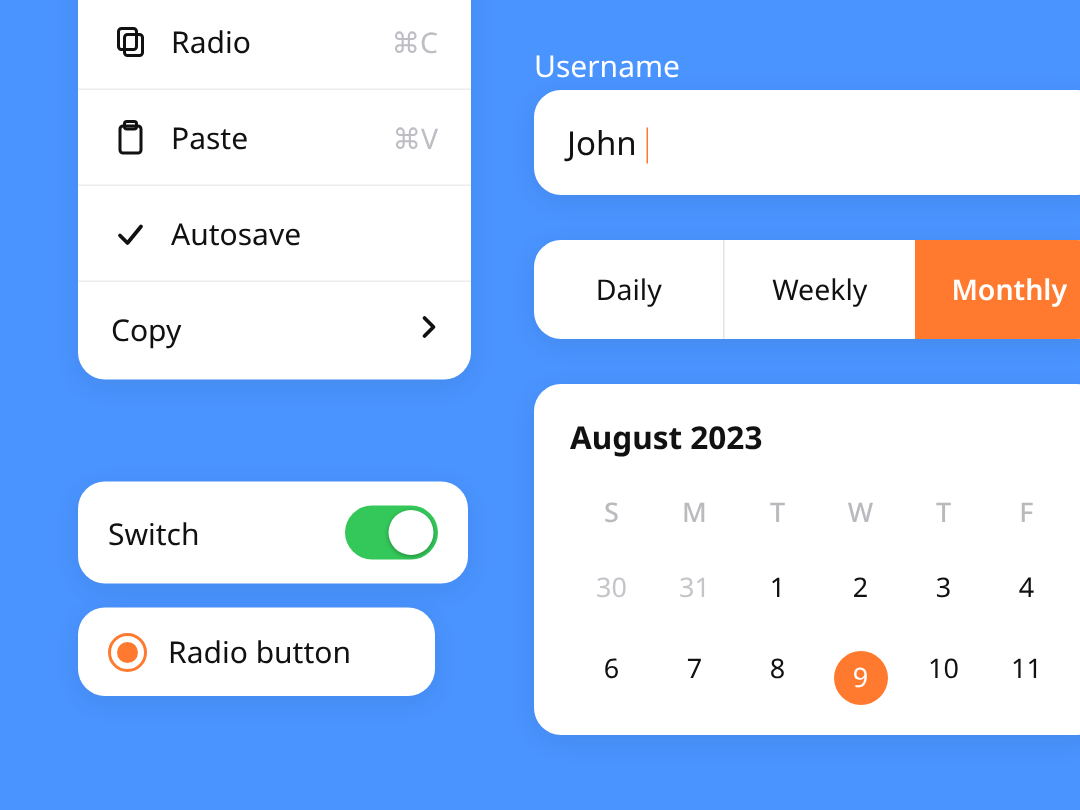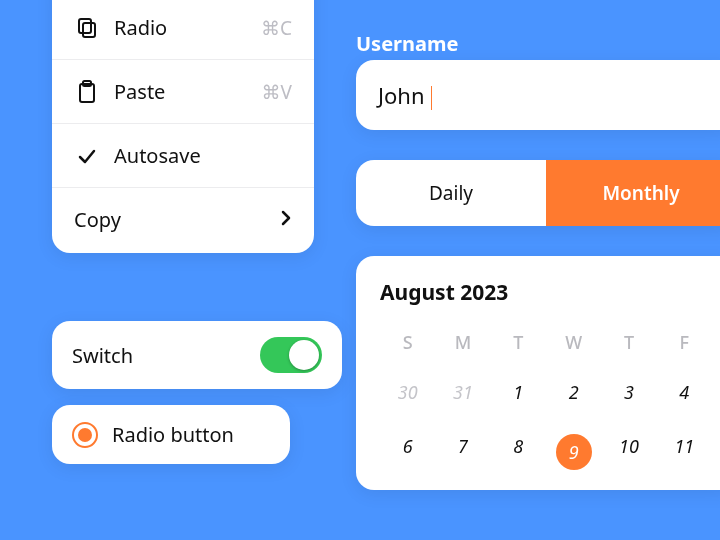--- a/index.html
+++ b/index.html
@@ -32,21 +32,21 @@
   }
   .menu-row.noborder { border-bottom: none; padding-bottom: 20px; }
   .menu-icon { width: 26px; display:flex; align-items:center; justify-content:center; margin-right: 14px; }
   .menu-label { flex: 1; }
   .shortcut { color: #bdbdc4; font-size: 19px; }
   .chev { margin-left:auto; }
 
   .switch-card {
     position: absolute;
     left: 52px; top: 321px;
-    width: 290px;
+    width: 260px;
     padding: 16px 20px;
     display:flex; align-items:center;
     font-size: 20px;
   }
   .switch-track {
     margin-left:auto;
     width: 62px; height: 36px; border-radius: 20px;
     background:#34c759; position:relative;
   }
   .switch-knob {
@@ -66,21 +66,21 @@
   .radio-outline {
     width:26px; height:26px; border-radius:50%;
     border:2.5px solid #ff7a2f; display:flex; align-items:center; justify-content:center;
     margin-right:14px;
   }
   .radio-dot { width:14px; height:14px; border-radius:50%; background:#ff7a2f; }
 
   
   .field-label {
     position:absolute; left:356px; top:30px;
-    color:#fff; font-size:20px; font-weight:700;
+    color:#fff; font-size:20px; font-weight:400;
   }
   .input-card {
     position:absolute; left:356px; top:60px;
     width:380px; padding:20px 22px;
     font-size:22px;
   }
   .caret { display:inline-block; width:1px; height:24px; background:#ff7a2f; vertical-align:middle; margin-left:6px; animation: blink 1s steps(1) infinite; }
   @keyframes blink { 50% { opacity:0; } }
 
   .seg-card {
@@ -101,21 +101,21 @@
     padding:22px 24px 10px;
   }
   .cal-title { font-size:21px; font-weight:700; margin-bottom:18px; }
   .cal-grid {
     display:grid; grid-template-columns: repeat(6, 1fr);
     gap: 10px 0;
     text-align:center;
     font-size:18px;
   }
   .dow { color:#b9b9be; font-weight:500; padding:6px 0; }
-  .day { color:#111; padding:10px 0; cursor:pointer; position:relative;font-style:italic; }
+  .day { color:#111; padding:10px 0; cursor:pointer; position:relative; }
   .day.dim { color:#c4c4c9; }
   .day.sel span {
     background:#ff7a2f; color:#fff;
     width:36px; height:36px; border-radius:50%;
     display:inline-flex; align-items:center; justify-content:center;
   }
 </style>
 </head>
 <body>
 
@@ -172,20 +172,21 @@
   <span>Radio button</span>
 </div>
 
 <div class="field-label">Username</div>
 <div class="card input-card">
   <span>John</span><span class="caret"></span>
 </div>
 
 <div class="card seg-card">
   <div class="seg">Daily</div>
+  <div class="seg">Weekly</div>
   <div class="seg active">Monthly</div>
 </div>
 
 <div class="card cal-card">
   <div class="cal-title">August 2023</div>
   <div class="cal-grid">
     <div class="dow">S</div>
     <div class="dow">M</div>
     <div class="dow">T</div>
     <div class="dow">W</div>

